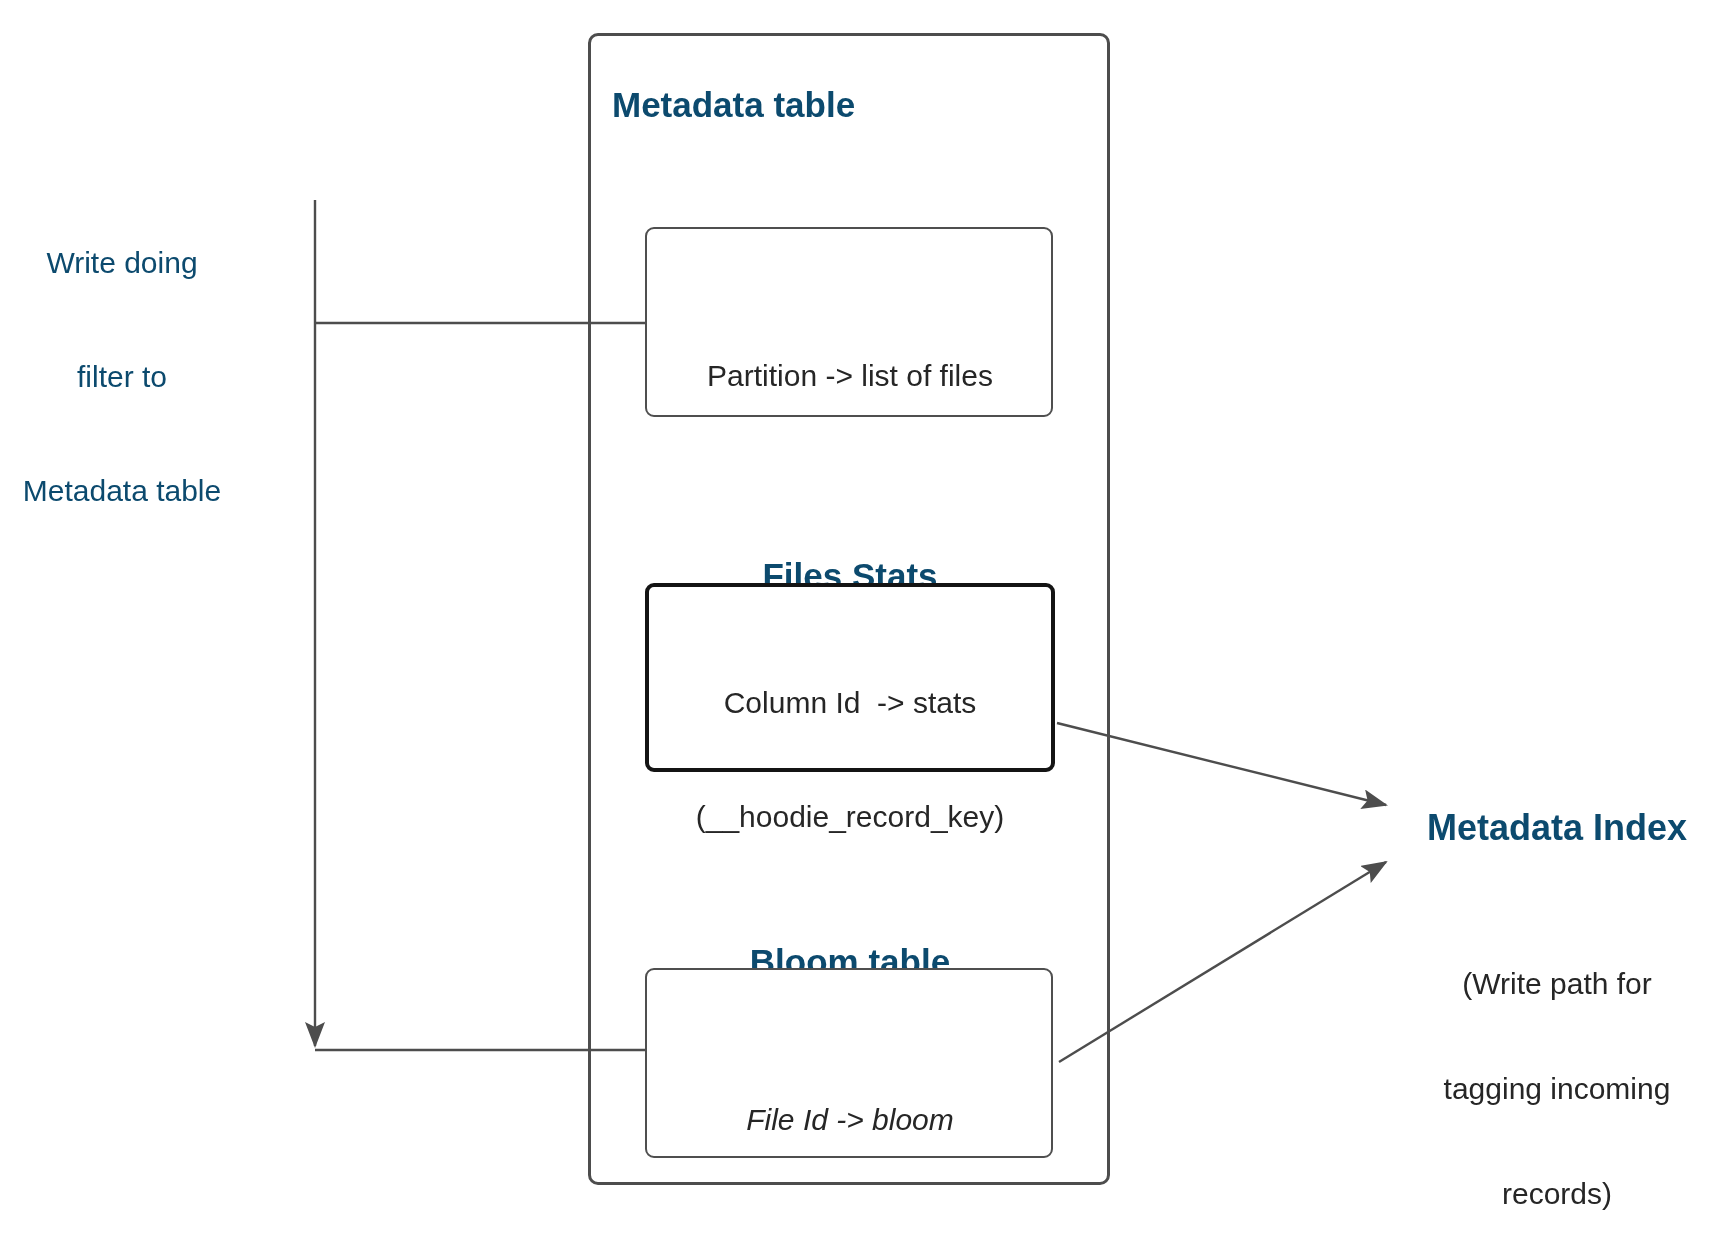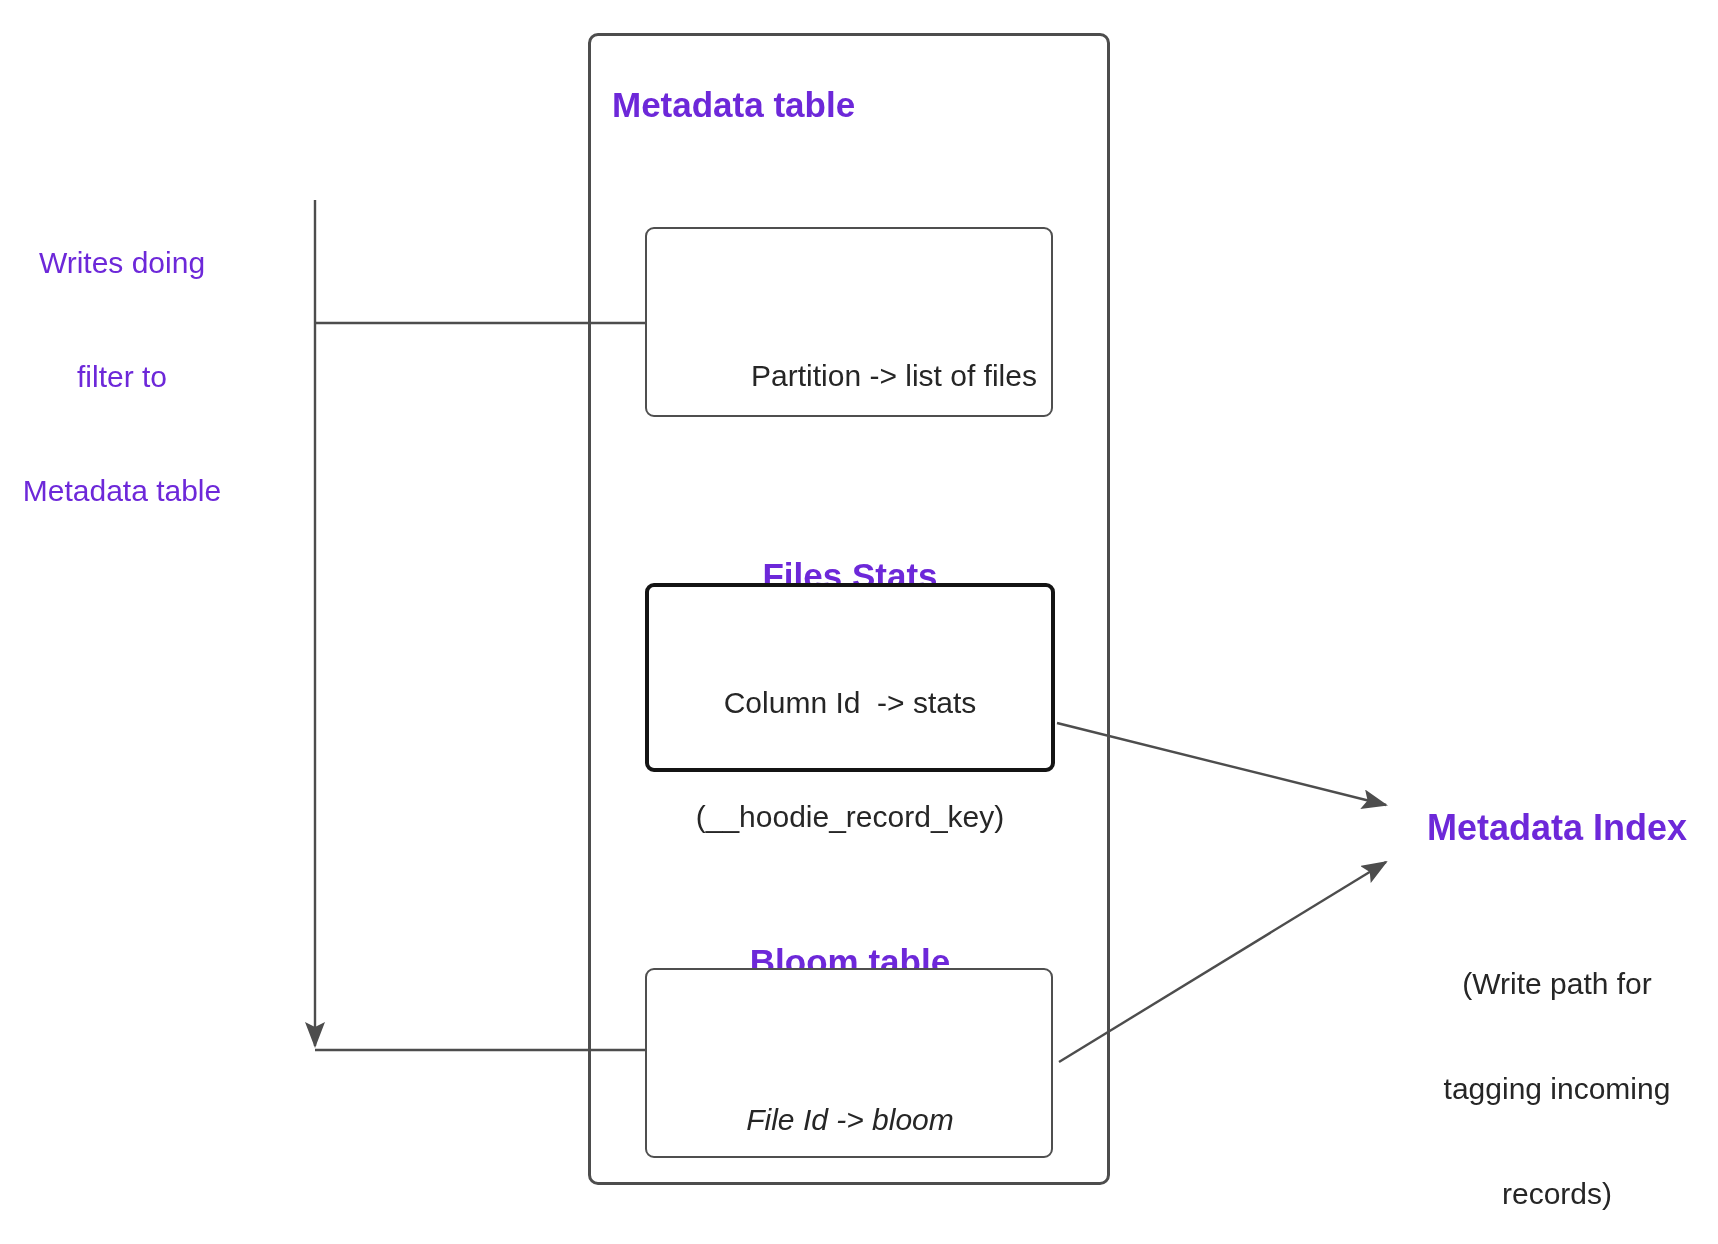--- a/index.html
+++ b/index.html
@@ -15,21 +15,21 @@
     background: #ffffff;
     overflow: hidden;
   }
   .wires {
     position: absolute;
     left: 0;
     top: 0;
   }
   .txt {
     position: absolute;
-    color: #6d28d9;
+    color: #0c4a6e;
     text-align: center;
     white-space: pre-wrap;
   }
   .note {
     left: 10px;
     top: 168px;
     width: 224px;
     font-size: 30px;
     line-height: 38px;
   }
@@ -73,21 +73,21 @@
   .b-files { left: 645px; top: 227px; width: 408px; height: 190px; }
   .b-stats { left: 645px; top: 583px; width: 410px; height: 189px; border: 4px solid #141414; }
   .b-bloom { left: 645px; top: 968px; width: 408px; height: 190px; }
   .part-body {
     left: 645px;
     width: 410px;
     font-size: 30px;
     line-height: 38px;
     color: #262626;
   }
-  .t-files { top: 281px; margin-left: 44px; }
+  .t-files { top: 281px; }
   .t-stats { top: 608px; }
   .t-bloom { top: 1025px; font-style: italic; }
   .index-title {
     left: 1357px;
     top: 806px;
     width: 400px;
     font-size: 36px;
     font-weight: bold;
     line-height: 44px;
   }
@@ -117,21 +117,21 @@
     <path d="M315,323 L647,323" stroke="#4d4d4d" stroke-width="2.4" fill="none"></path>
 
     <path d="M315,1050 L647,1050" stroke="#4d4d4d" stroke-width="2.4" fill="none"></path>
 
     <path d="M1057,723 L1386,805" stroke="#4d4d4d" stroke-width="2.4" fill="none" marker-end="url(#arrow)"></path>
 
     <path d="M1059,1062 L1386,862" stroke="#4d4d4d" stroke-width="2.4" fill="none" marker-end="url(#arrow)"></path>
   </svg>
 
   <div class="txt note">
-    <div>Writes doing</div>
+    <div>Write doing</div>
     <div>filter to</div>
     <div>Metadata table</div>
   </div>
 
   <div class="outer-box"></div>
   <div class="txt outer-title">Metadata table</div>
 
   <div class="txt part-heading h-files">
     <div>Files Partition</div>
   </div>

